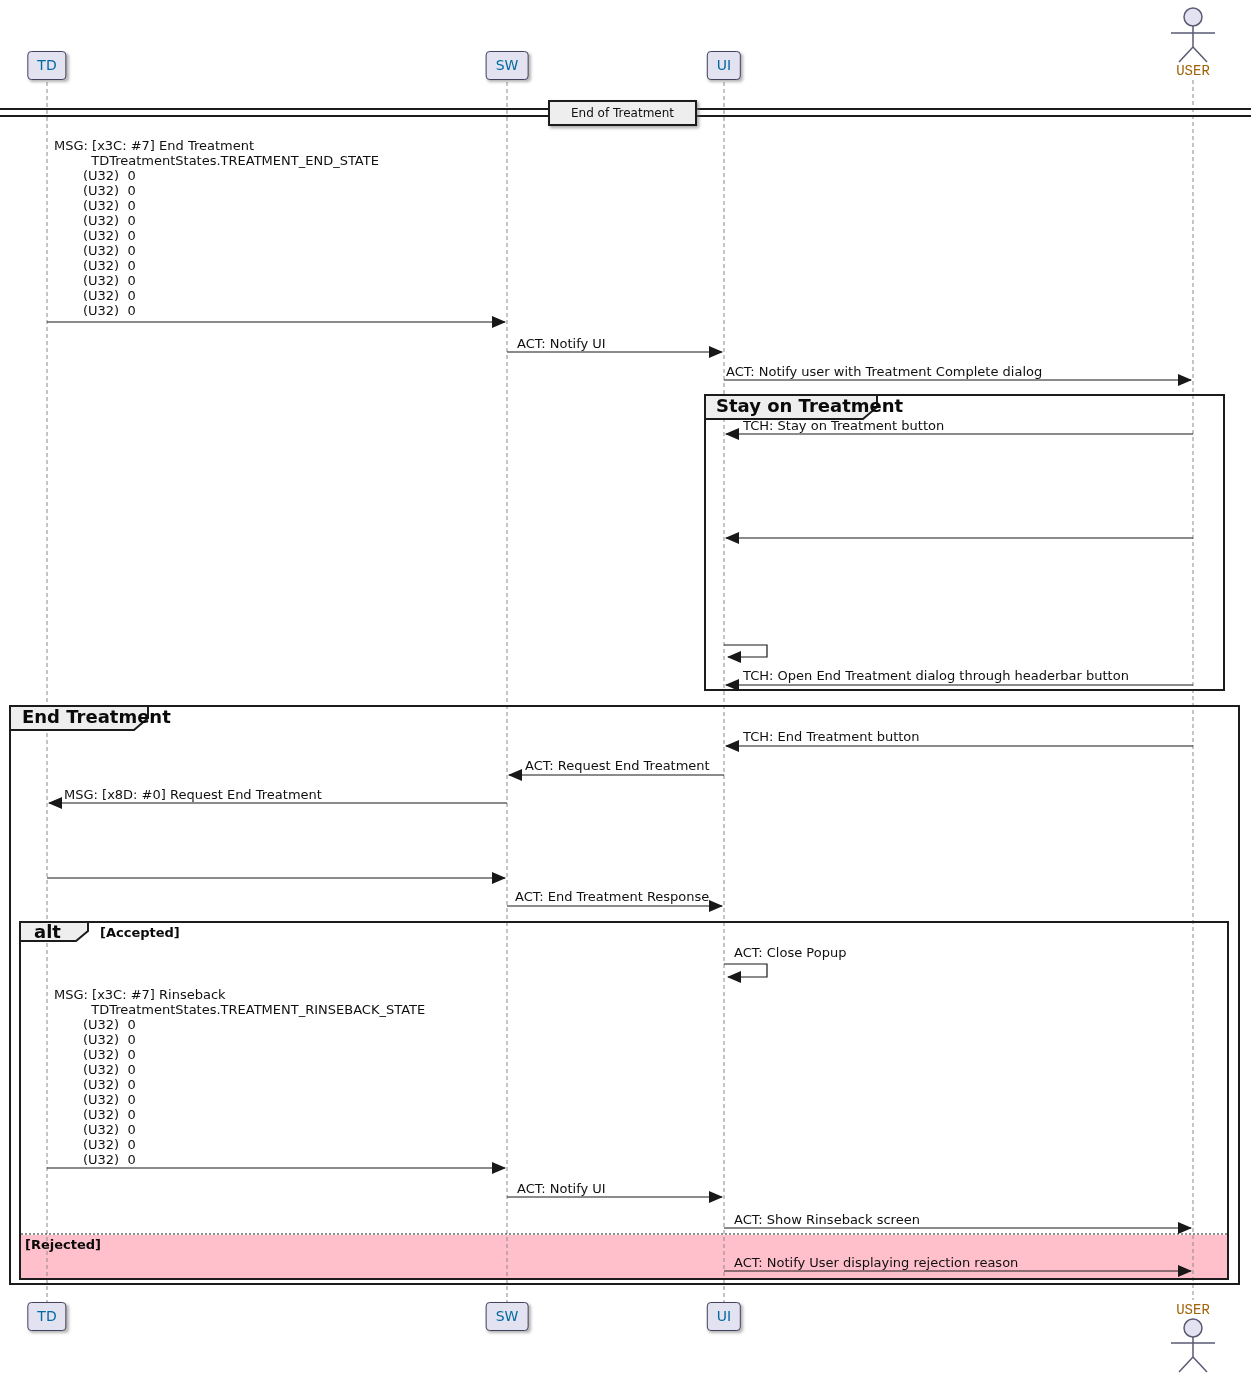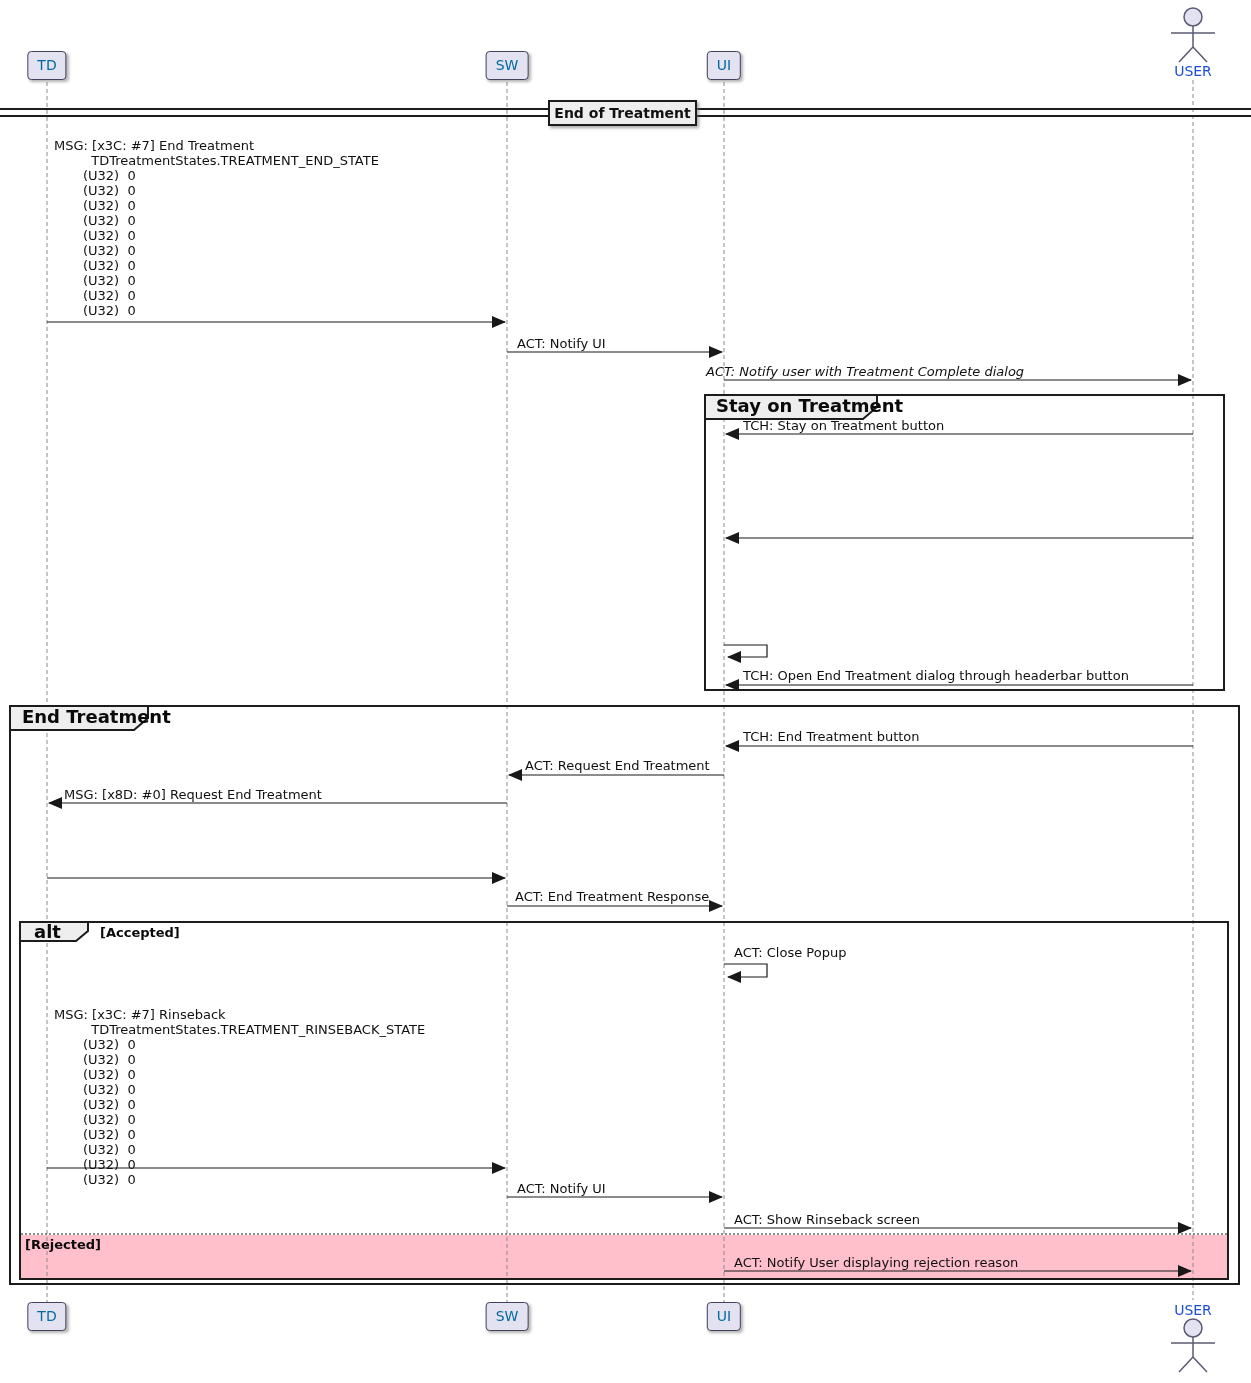--- a/index.html
+++ b/index.html
@@ -14,26 +14,26 @@
     color:#101010;
   }
   .pbox{
     position:absolute;transform:translateX(-50%);
     background:#E2E2F0;border:1.5px solid #42425c;border-radius:4px;
     padding:5px 9px 6px 9px;font-size:14px;color:#0369a1;
     box-shadow:2px 2px 3px rgba(120,120,120,0.55);
   }
   .actor-label{
     position:absolute;transform:translateX(-50%);
-    font-size:14px;color:#1d4ed8;
+    font-size:14px;color:#a16207;font-family:Liberation Mono, monospace;
   }
   .divider-box{
     position:absolute;left:548px;top:100px;width:149px;height:26px;
     background:#EEEEEE;border:2px solid #1c1c1c;box-sizing:border-box;
-    font-size:14px;font-weight:bold;display:flex;align-items:center;
+    font-size:12px;font-weight:normal;display:flex;align-items:center;
     justify-content:center;box-shadow:2px 2px 3px rgba(110,110,110,0.6);
   }
   .frame-label{
     position:absolute;font-size:18px;font-weight:bold;color:#0a0a0a;
     line-height:15px;white-space:pre;
   }
   .branch-label{
     position:absolute;font-size:13px;font-weight:bold;color:#0a0a0a;
     white-space:pre;
   }
@@ -141,29 +141,29 @@
        (U32)  0
        (U32)  0
        (U32)  0
        (U32)  0
        (U32)  0
        (U32)  0
        (U32)  0
        (U32)  0
        (U32)  0</div>
   <div class="mlabel" style="left:517px;top:336px;">ACT: Notify UI</div>
-  <div class="mlabel" style="left:706px;top:364px;font-style:italic;">ACT: Notify user with Treatment Complete dialog</div>
+  <div class="mlabel" style="left:726px;top:364px;">ACT: Notify user with Treatment Complete dialog</div>
   <div class="mlabel" style="left:743px;top:418px;">TCH: Stay on Treatment button</div>
   <div class="mlabel" style="left:743px;top:668px;">TCH: Open End Treatment dialog through headerbar button</div>
   <div class="mlabel" style="left:743px;top:729px;">TCH: End Treatment button</div>
   <div class="mlabel" style="left:525px;top:758px;">ACT: Request End Treatment</div>
   <div class="mlabel" style="left:64px;top:787px;">MSG: [x8D: #0] Request End Treatment</div>
   <div class="mlabel" style="left:515px;top:889px;">ACT: End Treatment Response</div>
   <div class="mlabel" style="left:734px;top:945px;">ACT: Close Popup</div>
-  <div class="mlabel" style="left:54px;top:987px;margin-top:20px;">MSG: [x3C: #7] Rinseback
+  <div class="mlabel" style="left:54px;top:987px;">MSG: [x3C: #7] Rinseback
          TDTreatmentStates.TREATMENT_RINSEBACK_STATE
        (U32)  0
        (U32)  0
        (U32)  0
        (U32)  0
        (U32)  0
        (U32)  0
        (U32)  0
        (U32)  0
        (U32)  0

